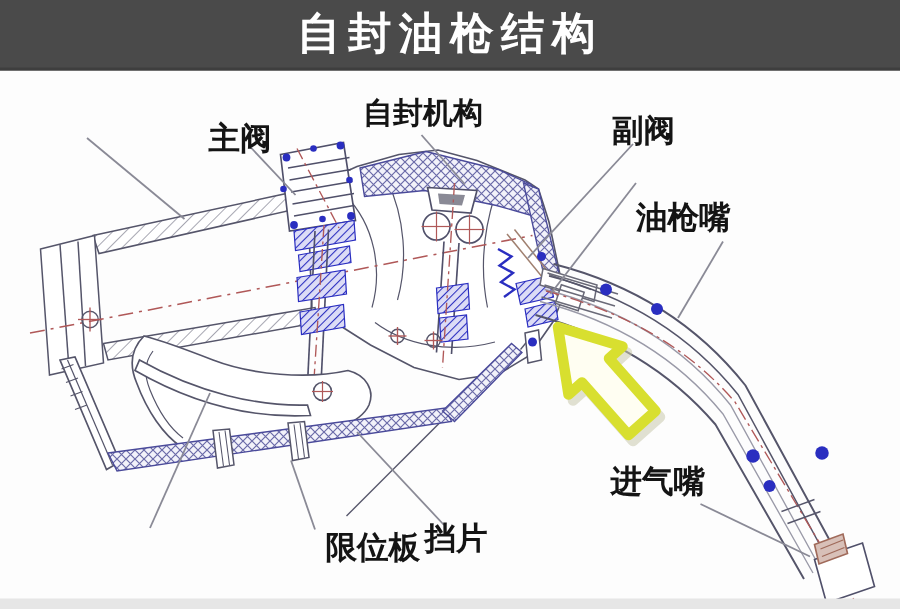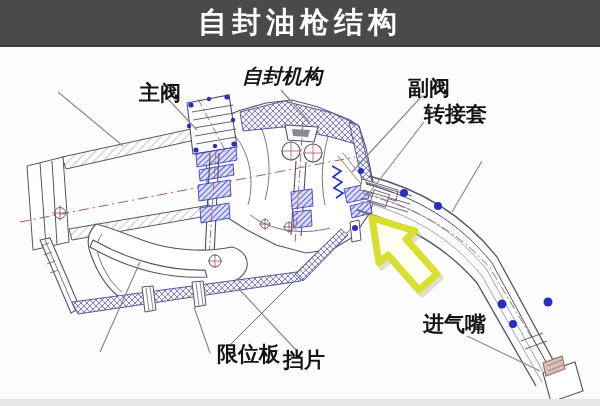--- a/index.html
+++ b/index.html
@@ -211,21 +211,21 @@
       <line x1="296" y1="350" x2="238" y2="288"></line>
     </g>
 
     <g>
       <polygon points="375,222 418,235 409,243 440,278 422,294 391,259 382,267" fill="none" stroke="#c9c9ad" stroke-width="7" stroke-linejoin="round" opacity="0.55"></polygon>
       <polygon points="372,218 415,231 406,239 437,274 419,290 388,255 379,263" fill="#fffef2" stroke="#d8df2f" stroke-width="7" stroke-linejoin="round"></polygon>
     </g>
   </svg>
 
   <div class="part-label" style="left:139px;top:82px;">主阀</div>
-  <div class="part-label lbl-small" style="left:242px;top:65px;font-style:italic;">自封机构</div>
+  <div class="part-label lbl-small" style="left:242px;top:65px;">自封机构</div>
   <div class="part-label" style="left:408px;top:77px;">副阀</div>
-  <div class="part-label" style="left:424px;top:103px;">转接套</div>
-  <div class="part-label" style="left:423px;top:313px;">进气嘴</div>
-  <div class="part-label" style="left:196px;top:343px;padding-left:21px;">限位板</div>
+  <div class="part-label" style="left:424px;top:135px;">油枪嘴</div>
+  <div class="part-label" style="left:407px;top:313px;font-family:Liberation Mono, monospace;">进气嘴</div>
+  <div class="part-label" style="left:196px;top:355px;padding-left:21px;">限位板</div>
   <div class="part-label" style="left:283px;top:349px;">挡片</div>
 
   <div class="bottom-strip"></div>
 </div>
 
 </body></html>

